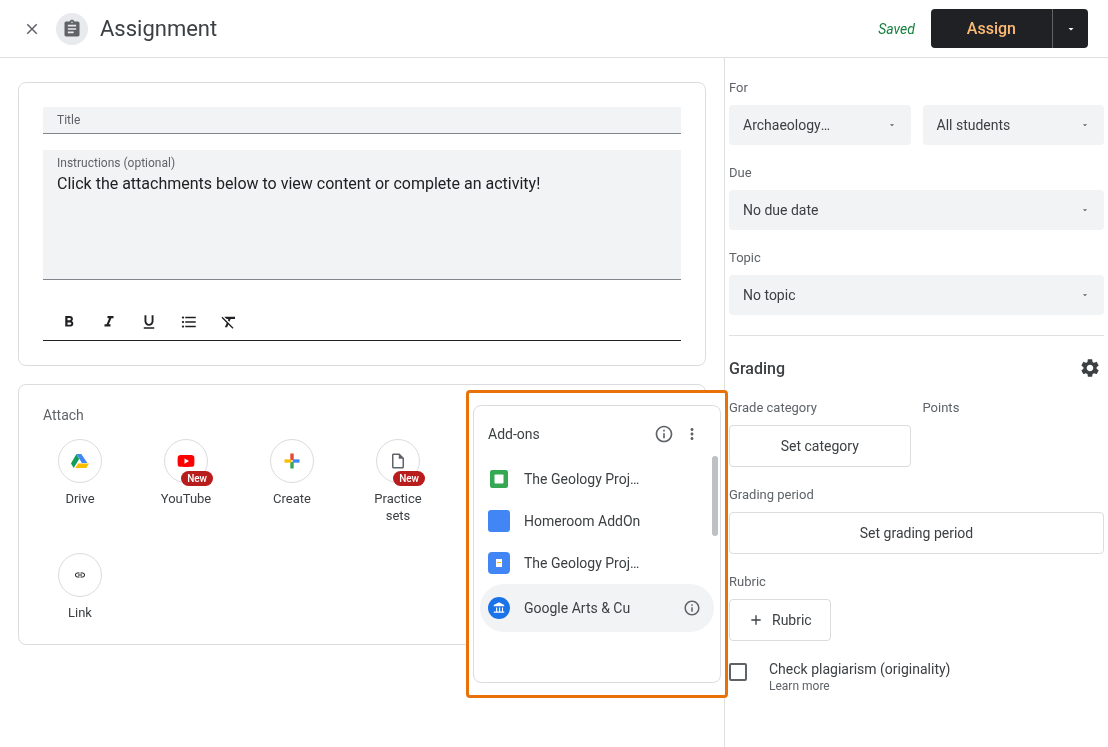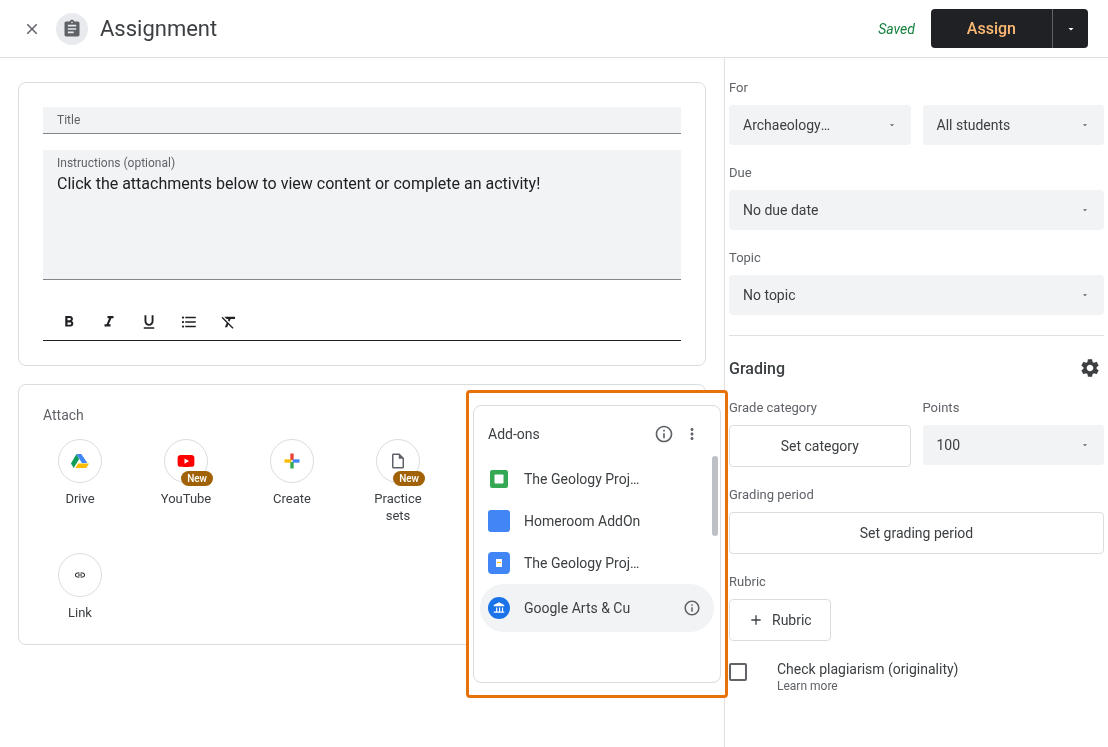--- a/index.html
+++ b/index.html
@@ -22,41 +22,41 @@
   .field-input { border: none; background: transparent; width: 100%; font-size: 16px; color: #202124; padding: 2px 0 6px 0; outline: none; }
   .instructions-box { min-height: 120px; position: relative; padding-bottom: 0; }
   .toolbar { display: flex; gap: 16px; border-top: 0; padding: 8px 0 0 14px; align-items: center; }
   .fmt-btn { width: 24px; height: 36px; display:flex; align-items:center; justify-content:center; cursor:pointer; color:#202124; }
   hr.thin { border: none; border-top: 1px solid #202124; margin: 0 0 0 0; }
   .attach-heading { font-size: 14px; color: #5f6368; margin-bottom: 16px; display:block; }
   .attach-grid { display: flex; flex-wrap: wrap; gap: 28px 32px; }
   .attach-item { width: 74px; text-align: center; position: relative; cursor:pointer; }
   .attach-circle { width: 44px; height: 44px; border: 1px solid #dadce0; border-radius: 50%; margin: 0 auto 8px; display:flex; align-items:center; justify-content:center; position: relative; }
   .attach-label { font-size: 13px; color: #3c4043; line-height: 1.3; }
-  .badge-new { position:absolute; right:-6px; bottom:-4px; background:#a16207; color:#fff; font-size:10px; padding:2px 6px; border-radius:10px; font-weight:500; }
+  .badge-new { position:absolute; right:-6px; bottom:-4px; background:#b91c1c; color:#fff; font-size:10px; padding:2px 6px; border-radius:10px; font-weight:500; }
   .addons-panel { position: absolute; border: 3px solid #e8710a; border-radius: 4px; background: #fff; padding: 12px 4px 12px 4px; left: 466px; top: 390px; width: 262px; height: 308px; }
   .addons-inner { border: 1px solid #dadce0; border-radius: 8px; height: 100%; padding: 8px 0; overflow:hidden; position:relative; }
   .addons-header { display:flex; align-items:center; padding: 6px 14px 10px; justify-content: flex-end; }
   .addons-title { flex:1; font-size:14px; color:#3c4043; }
   .icon-btn-sm { width:28px; height:28px; display:flex; align-items:center; justify-content:center; cursor:pointer; border-radius:50%; }
   .addons-list { }
   .addon-row { display:flex; align-items:center; padding: 10px 14px; gap: 14px; cursor:pointer; }
   .addon-row.hover { background:#f1f3f4; border-radius: 24px; margin: 0 6px; padding: 10px 8px; }
   .addon-icon { width:22px; height:22px; flex-shrink:0; display:flex; align-items:center; justify-content:center; border-radius:3px; }
   .addon-label { font-size:14px; color:#3c4043; white-space:nowrap; overflow:hidden; text-overflow:ellipsis; flex:1; }
   .scrollbar-fake { position:absolute; right:2px; top:50px; width:6px; height:80px; background:#bdc1c6; border-radius:3px; }
   .sec-label { font-size: 13px; color: #5f6368; margin-bottom: 10px; display:block; }
   .row { display:flex; gap:12px; margin-bottom: 20px; }
   .dd { flex:1; background:#f1f3f4; border-radius:4px; padding: 12px 14px; display:flex; align-items:center; gap:8px; font-size:14px; color:#3c4043; cursor:pointer; position:relative; }
   .dd .caret { margin-left:auto; }
   .full-dd { width: 100%; }
   .grading-header { display:flex; align-items:center; margin: 12px 0 18px; gap: 36px; }
   .grading-title { font-size: 16px; font-weight: 500; color: #3c4043; flex:1; }
   .outline-btn { background:#fff; border:1px solid #dadce0; border-radius:4px; padding: 12px 18px; font-size:14px; cursor:pointer; display:flex; align-items:center; justify-content:center; gap:8px; color:#3c4043; }
-  .check-row { display:flex; align-items:flex-start; gap:30px; margin-top:8px; }
+  .check-row { display:flex; align-items:flex-start; gap:22px; margin-top:8px; }
   .checkbox { width:18px; height:18px; border:2px solid #5f6368; border-radius:2px; flex-shrink:0; cursor:pointer; margin-top:2px; }
   .check-text { font-size:14px; color:#3c4043; }
   .learn-more { font-size:12px; color:#5f6368; display:block; margin-top:2px; }
   .hr-side { border:none; border-top:1px solid #e0e0e0; margin: 4px 0 18px; }
   svg { display:block; }
   .trunc { white-space:nowrap; overflow:hidden; text-overflow:ellipsis; max-width:90px; }
 </style>
 </head>
 <body>
 
@@ -245,26 +245,20 @@
       </div>
     </div>
 
     <div class="row" style="align-items:flex-start;">
       <div style="flex:1;">
         <span class="sec-label">Grade category</span>
         <button class="outline-btn" style="width:100%;">Set category</button>
       </div>
       <div style="flex:1;">
         <span class="sec-label">Points</span>
-        <div class="dd">
-          <span>100</span>
-          <svg class="caret" width="10" height="10" viewBox="0 0 24 24">
-              <path fill="#5f6368" d="M7 10l5 5 5-5z"></path>
-            </svg>
-        </div>
       </div>
     </div>
 
     <span class="sec-label">Grading period</span>
     <button class="outline-btn" style="width:100%; margin-bottom:20px;">Set grading period</button>
 
     <span class="sec-label">Rubric</span>
     <button class="outline-btn" style="margin-bottom:20px;">
       <svg width="16" height="16" viewBox="0 0 24 24">
           <path fill="#3c4043" d="M19 13h-6v6h-2v-6H5v-2h6V5h2v6h6v2z"></path>

